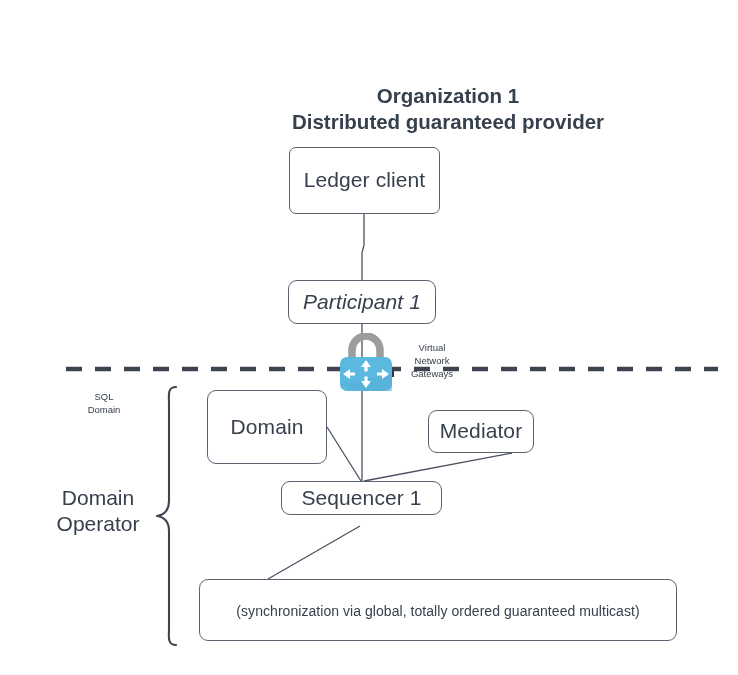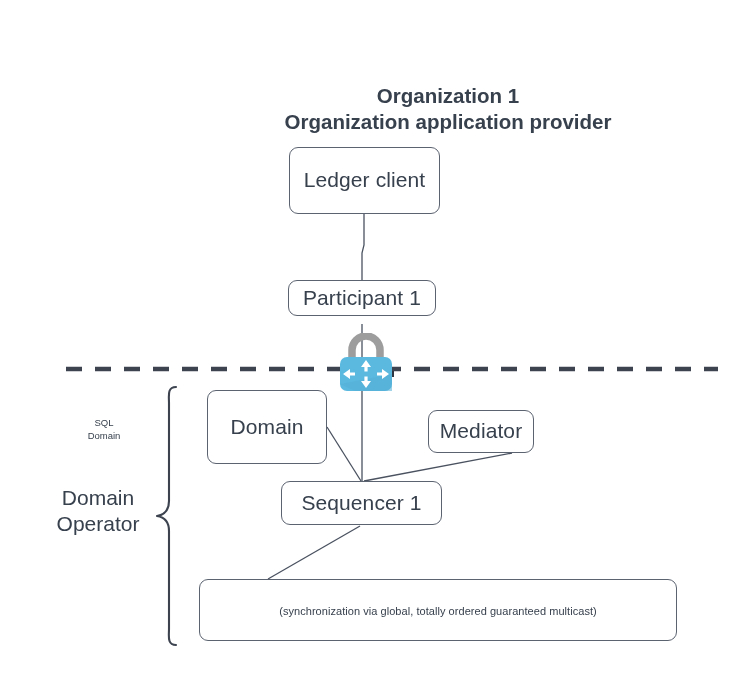--- a/index.html
+++ b/index.html
@@ -41,21 +41,21 @@
     justify-content: center;
     text-align: center;
     color: #37404d;
     line-height: 1.18;
   }
   .node-title {
     font-size: 21px;
     letter-spacing: 0.1px;
   }
   .node-sub {
-    font-size: 11px;
+    font-size: 14px;
     margin-top: 2px;
     letter-spacing: 0.05px;
   }
   .header-title {
     position: absolute;
     text-align: center;
     font-weight: bold;
     font-size: 20.5px;
     color: #37404d;
     line-height: 1.28;
@@ -106,28 +106,28 @@
              C 167 370 169 379 169 386
              L 169 484
              C 169 494 163 498 157 499
              C 163 500 169 504 169 514
              L 169 612
              C 169 619 167 628 176 628" fill="none" stroke="#3d4450" stroke-width="2.1" stroke-linecap="round" stroke-linejoin="round"></path>
   </svg>
 
   <div class="header-title" style="left:273px; top:66px; width:350px;">
     <div>Organization 1</div>
-    <div>Organization application provider</div>
+    <div>Distributed guaranteed provider</div>
   </div>
 
-  <div class="node-box" style="left:289px; top:130px; width:151px; height:67px;">
+  <div class="node-box" style="left:289px; top:130px; width:151px; height:67px;border-radius:7px;">
     <div class="node-title">Ledger client</div>
   </div>
 
-  <div class="node-box" style="left:288px; top:263px; width:148px; height:36px;">
+  <div class="node-box" style="left:288px; top:263px; width:148px; height:44px;font-style:italic;">
     <div class="node-title">Participant 1</div>
   </div>
 
   <div class="vng-icon">
     <svg viewBox="0 0 56 60" width="56" height="60">
 
       <path d="M 14 28 L 14 17 A 14 14 0 0 1 42 17 L 42 28" fill="none" stroke="#9d9d9d" stroke-width="7.5"></path>
 
       <rect x="2" y="24" width="52" height="34" rx="7" ry="7" fill="#5bb9e0"></rect>
       <path d="M 2 51 L 17 58 L 54 58 L 54 41 Z" fill="#53aed6" opacity="0.55"></path>
@@ -136,36 +136,39 @@
         <path d="M 28 27 L 33 34 L 29.6 34 L 29.6 38.6 L 26.4 38.6 L 26.4 34 L 23 34 Z"></path>
         <path d="M 28 55 L 23 48 L 26.4 48 L 26.4 43.4 L 29.6 43.4 L 29.6 48 L 33 48 Z"></path>
         <path d="M 5 41 L 12 36 L 12 39.4 L 17 39.4 L 17 42.6 L 12 42.6 L 12 46 Z"></path>
         <path d="M 51 41 L 44 46 L 44 42.6 L 39 42.6 L 39 39.4 L 44 39.4 L 44 36 Z"></path>
       </g>
 
       <rect x="54" y="38" width="4" height="6" fill="#2f3640"></rect>
     </svg>
   </div>
 
+  <div class="caption-small" style="left:400px; top:325px; width:64px; white-space:pre-line;">Virtual
+Network
+Gateways</div>
 
-  <div class="caption-small" style="left:72px; top:374px; width:64px; white-space:pre-line;margin-top:26px;">SQL
+  <div class="caption-small" style="left:72px; top:374px; width:64px; white-space:pre-line;">SQL
 Domain</div>
 
   <div class="caption-bracket" style="left:37px; top:468px; width:122px; white-space:pre-line;">Domain
 Operator</div>
 
   <div class="node-box" style="left:207px; top:373px; width:120px; height:74px;">
     <div class="node-title">Domain</div>
   </div>
 
   <div class="node-box" style="left:428px; top:393px; width:106px; height:43px;text-align:center;">
     <div class="node-title">Mediator</div>
   </div>
 
-  <div class="node-box" style="left:281px; top:464px; width:161px; height:44px;">
+  <div class="node-box" style="left:281px; top:464px; width:161px; height:34px;">
     <div class="node-title">Sequencer 1</div>
   </div>
 
   <div class="node-box" style="left:199px; top:562px; width:478px; height:62px;">
     <div class="node-sub">(synchronization via global, totally ordered guaranteed multicast)</div>
   </div>
 
 </div>
 
 </body></html>

